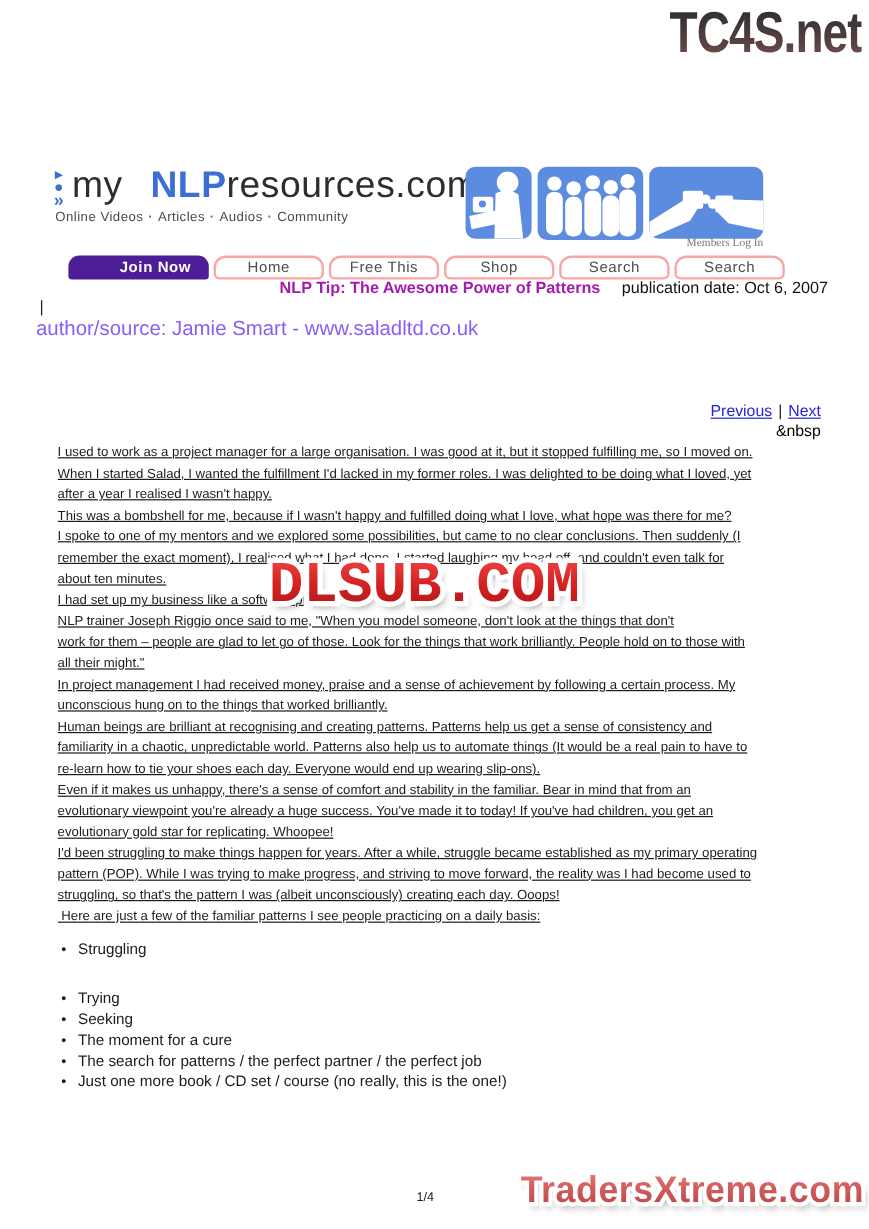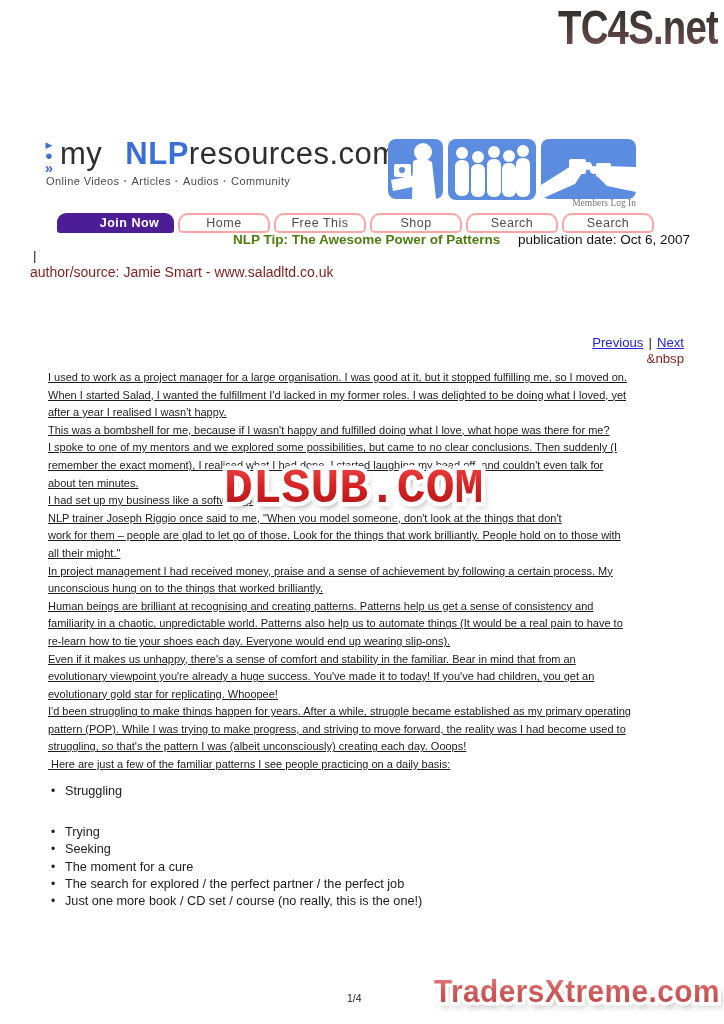--- a/index.html
+++ b/index.html
@@ -42,28 +42,28 @@
 
   
   .nav{position:absolute;left:57px;top:213px;display:flex;gap:4px;align-items:flex-end;}
   .join{width:89px;height:20px;background:#4c1d95;color:#fff;font-weight:bold;font-size:12.5px;
     border-radius:9px 9px 3px 3px;display:flex;align-items:center;justify-content:center;letter-spacing:.5px;cursor:pointer;padding-left:28px;}
   .tab{width:88px;height:16px;border:2px solid #fca5a5;border-radius:10px 10px 5px 5px;background:#fff;
     color:#4d4d4d;font-size:12.5px;display:flex;align-items:center;justify-content:center;letter-spacing:.5px;cursor:pointer;}
 
   
   .title-row{position:absolute;left:233px;top:232px;font-size:13.5px;white-space:nowrap;color:#111;}
-  .title-bold{font-weight:bold;color:#4d7c0f;}
+  .title-bold{font-weight:bold;color:#a21caf;}
   .pubdate{margin-left:14px;}
   .pipe{position:absolute;left:33px;top:248px;font-size:13.5px;color:#222;}
-  .author{position:absolute;left:30px;top:264px;font-size:14px;color:#7f1d1d;}
+  .author{position:absolute;left:30px;top:264px;font-size:17px;color:#8b5cf6;}
   .prevnext{position:absolute;right:40px;top:335px;font-size:13.2px;color:#222;}
   .prevnext a{color:#2424d6;text-decoration:underline;cursor:pointer;}
   .pn-sep{margin:0 5px;color:#222;}
-  .nbsp{position:absolute;right:40px;top:351px;font-size:13.2px;color:#7f1d1d;}
+  .nbsp{position:absolute;right:40px;top:351px;font-size:13.2px;color:#000000;}
   .body-text{position:absolute;left:48px;top:369px;width:694px;font-size:11px;line-height:17.6px;
     color:#1c1c1c;white-space:pre;overflow:hidden;text-decoration:underline;}
   .bullets{position:absolute;left:47px;top:783px;margin:0;padding:0;list-style:none;font-size:12.7px;color:#1c1c1c;}
   .bullets li{position:relative;padding-left:18px;line-height:17.2px;}
   .bullets li::before{content:"\2022";position:absolute;left:4px;top:0;font-size:12px;color:#1c1c1c;}
   .bullets li.gap-after{margin-bottom:24px;}
 
   
   .pagenum{position:absolute;left:347px;top:992px;font-size:10.5px;color:#222;}
 </style>
@@ -172,21 +172,21 @@
 I'd been struggling to make things happen for years. After a while, struggle became established as my primary operating
 pattern (POP). While I was trying to make progress, and striving to move forward, the reality was I had become used to
 struggling, so that's the pattern I was (albeit unconsciously) creating each day. Ooops!
  Here are just a few of the familiar patterns I see people practicing on a daily basis:</div>
 
   <ul class="bullets">
     <li class="gap-after">Struggling</li>
     <li>Trying</li>
     <li>Seeking</li>
     <li>The moment for a cure</li>
-    <li>The search for explored / the perfect partner / the perfect job</li>
+    <li>The search for patterns / the perfect partner / the perfect job</li>
     <li>Just one more book / CD set / course (no really, this is the one!)</li>
   </ul>
 
   <div class="wm-mid">
     <span class="wm-outline">DLSUB.COM</span>
     <span class="wm-fill">DLSUB.COM</span>
   </div>
 
   <div class="pagenum">1/4</div>
   <div class="wm-bottom">

